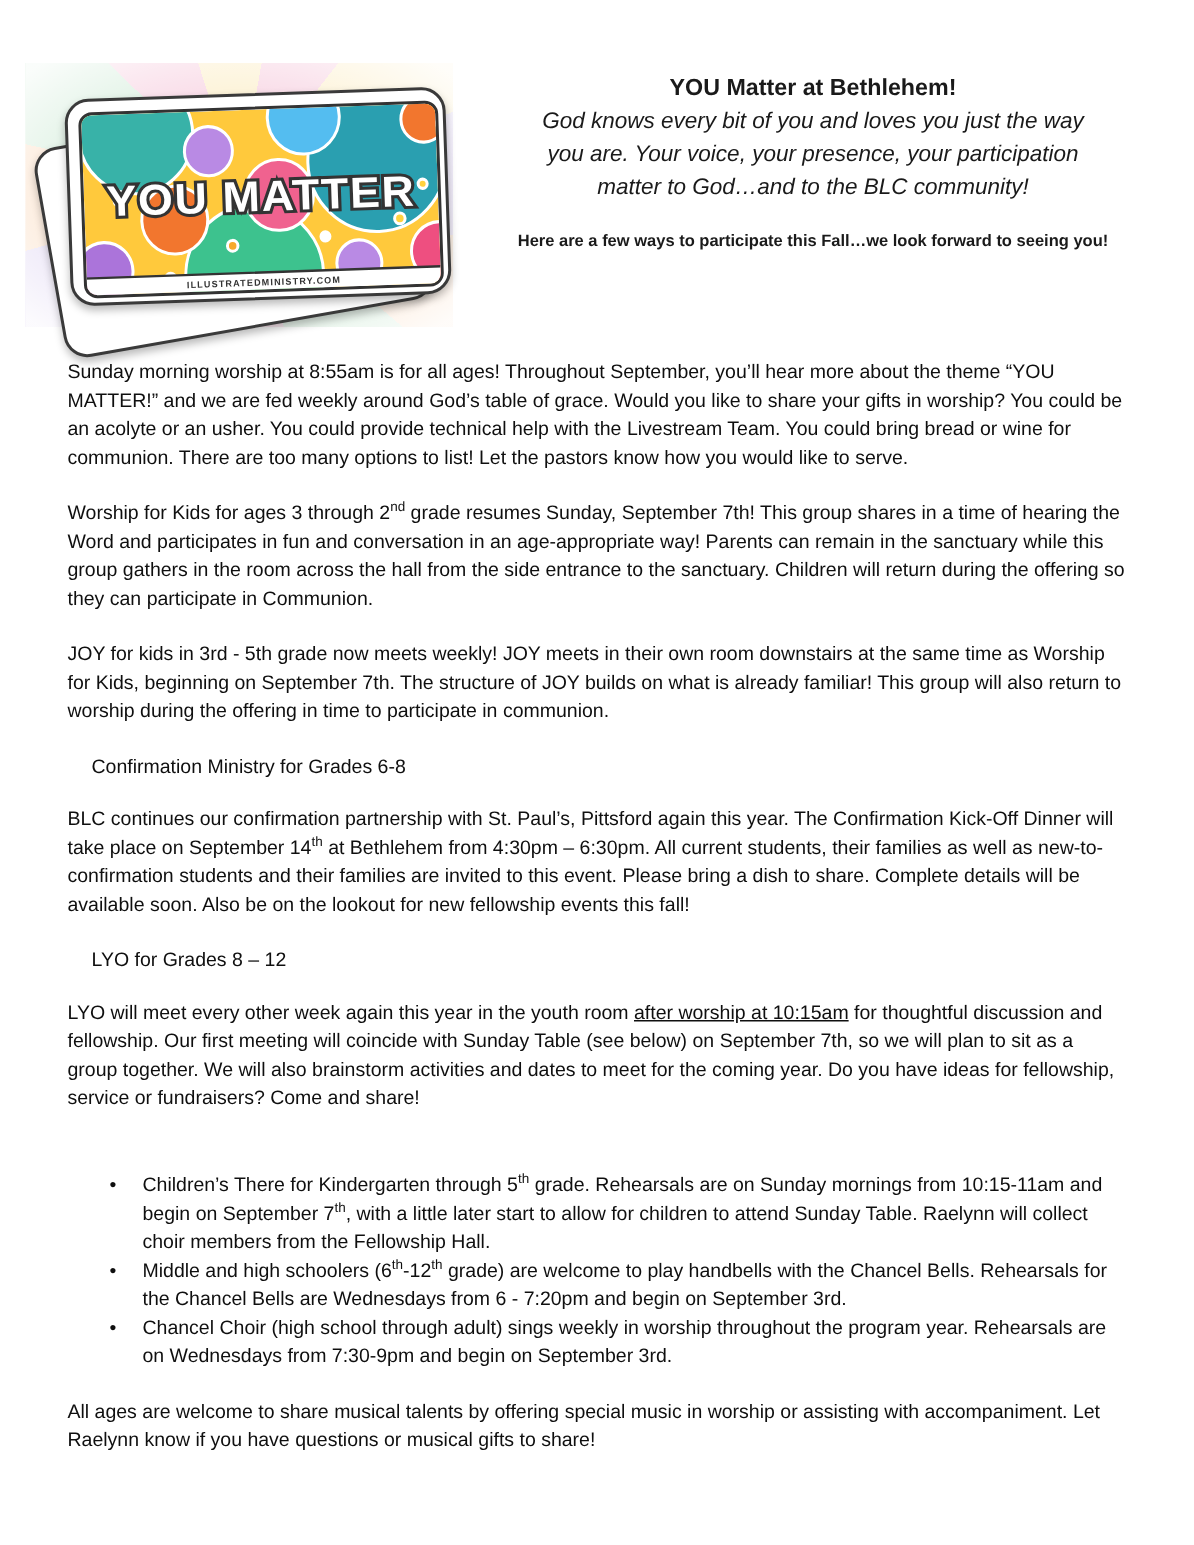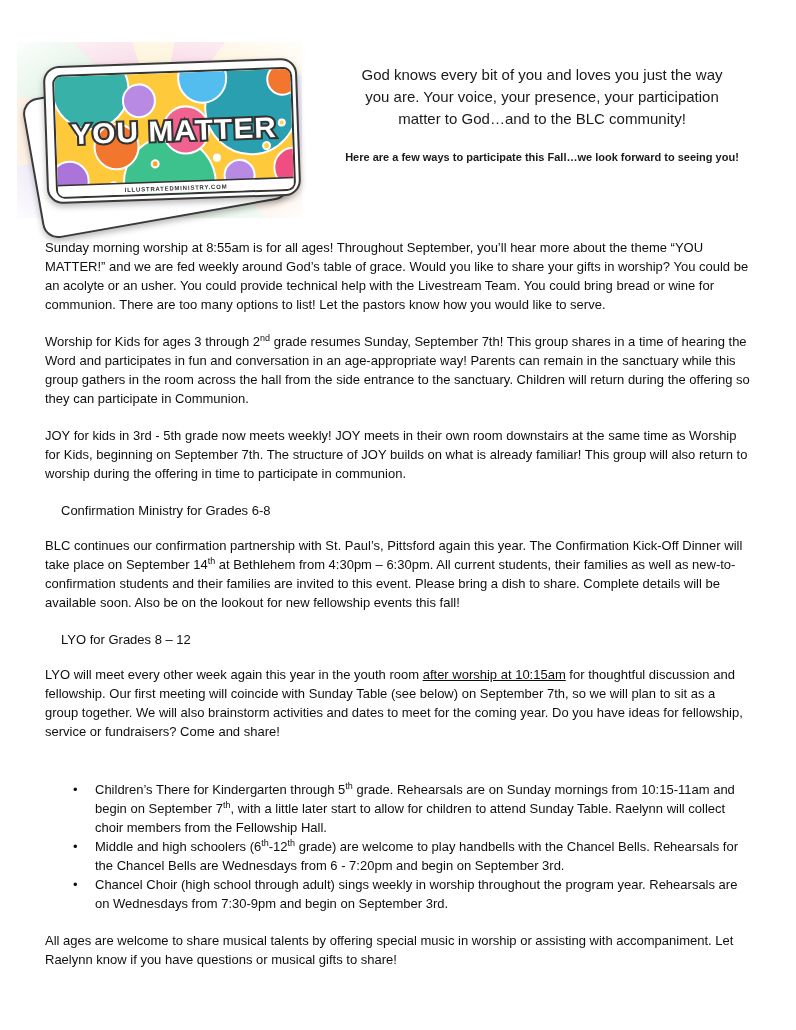--- a/index.html
+++ b/index.html
@@ -18,21 +18,21 @@
   .card{position:absolute;background:#fff;border:2px solid #3a3a3a;border-radius:16px;
         box-shadow:0 3px 6px rgba(0,0,0,.28);}
   .card-back{left:14px;top:36px;width:246px;height:138px;transform:rotate(-10deg);}
   .card-front{left:28px;top:20px;width:254px;height:138px;transform:rotate(-2deg);
               padding:7px;box-sizing:border-box;}
   .card-art{width:100%;height:100%;border:2px solid #333;border-radius:9px;overflow:hidden;}
   .card-art svg{display:block;width:100%;height:100%;}
   
   .hero-text{flex:1;text-align:center;padding:6px 24px 0 10px;font-size:15px;line-height:22px;color:#1a1a1a;}
   .hero-title{margin:0;font-weight:bold;font-size:15.5px;}
-  .hero-intro{margin:16px auto;max-width:372px;}
+  .hero-intro{margin:0 auto;max-width:372px;font-style:italic;}
   .hero-cta{margin:14px auto 0;max-width:430px;font-weight:bold;font-size:11px;}
   
   .doc-body{margin-top:20px;padding:0 44px 0 45px;font-size:13px;line-height:19px;color:#0f0f0f;}
   p.para{margin:0 0 18px;}
   p.head{margin:16px;font-weight:bold;}
   .b{font-weight:normal;}
   .u{text-decoration:underline;}
   .doc-body sup{font-size:9px;line-height:0;vertical-align:super;}
   ul.bullets{list-style:none;margin:39px 0 18px;padding:0 0 0 50px;}
   ul.bullets li{position:relative;margin:0;}
@@ -73,20 +73,21 @@
             </g>
             <text x="118" y="66" text-anchor="middle" font-family="Liberation Sans, DejaVu Sans, sans-serif" font-size="28" font-weight="bold" letter-spacing="1" fill="#ffffff" stroke="#333333" stroke-width="4" paint-order="stroke" textLength="206" lengthAdjust="spacingAndGlyphs">YOU MATTER</text>
             <rect x="-2" y="106" width="240" height="13" fill="#ffffff" stroke="#333333" stroke-width="1.5"></rect>
             <text x="118" y="114.5" text-anchor="middle" font-family="Liberation Sans, DejaVu Sans, sans-serif" font-size="6" font-weight="bold" letter-spacing="0.8" fill="#333333">ILLUSTRATEDMINISTRY.COM</text>
           </svg>
         </div>
       </div>
     </div>
 
     <div class="hero-text">
+      <p class="hero-title">YOU Matter at Bethlehem!</p>
       <p class="hero-intro">God knows every bit of you and loves you just the way you are. Your voice, your presence, your participation matter to God…and to the BLC community!</p>
       <p class="hero-cta">Here are a few ways to participate this Fall…we look forward to seeing you!</p>
     </div>
 
   </header>
 
   <main id="doc-body" class="doc-body">
       <p class="para"><span class="b">Sunday morning worship at 8:55am is for all ages! </span><span>Throughout September, you’ll hear more about the theme “YOU MATTER!” and we are fed weekly around God’s table of grace. </span><span class="b">Would you like to share your gifts in worship? </span><span>You could be an acolyte or an usher. You could provide technical help with the Livestream Team. You could bring bread or wine for communion. There are too many options to list! Let the pastors know how you would like to serve.</span></p>
       <p class="para"><span class="b">Worship for Kids for ages 3 through 2</span><sup class="b">nd</sup><span class="b"> grade</span><span> resumes </span><span class="b">Sunday, September 7th</span><span>! This group shares in a time of hearing the Word and participates in fun and conversation in an age-appropriate way! Parents can remain in the sanctuary while this group gathers in the room across the hall from the side entrance to the sanctuary. Children will return during the offering so they can participate in Communion.</span></p>
       <p class="para"><span class="b">JOY for kids in 3rd - 5th grade</span><span> now meets </span><span class="b">weekly!</span><span> JOY meets in their own room downstairs at the same time as Worship for Kids, beginning on </span><span class="b">September 7th</span><span>. The structure of JOY builds on what is already familiar! This group will also return to worship during the offering in time to participate in communion.</span></p>

